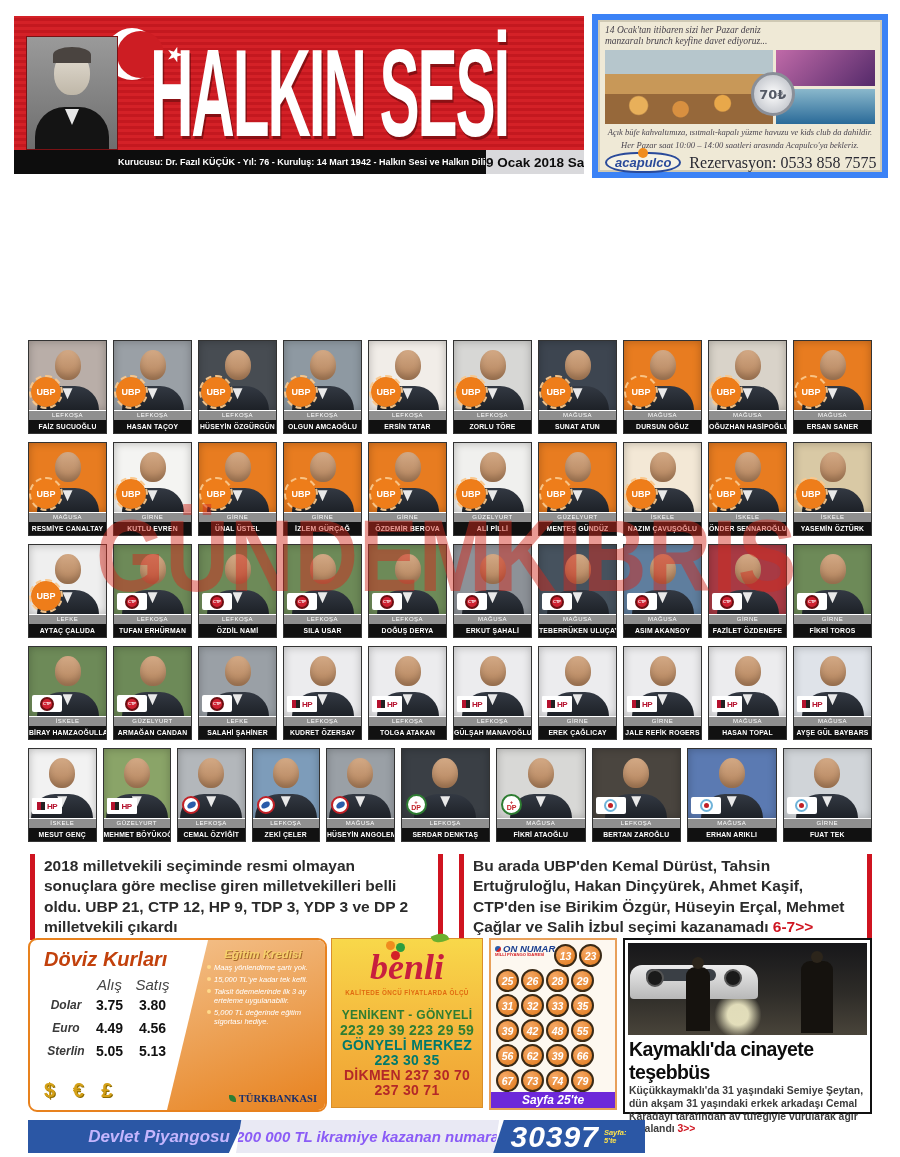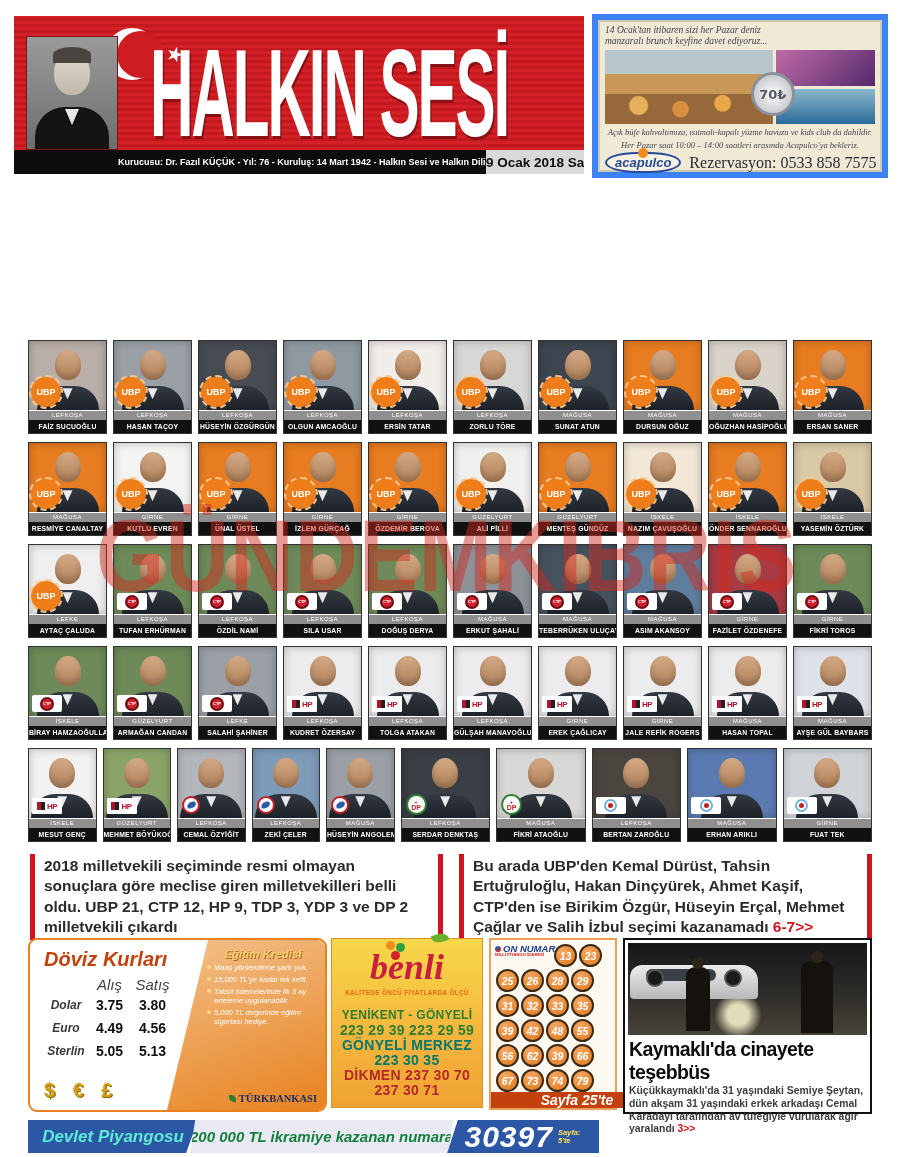--- a/index.html
+++ b/index.html
@@ -172,22 +172,22 @@
   .lot-flow{display:flex;flex-wrap:wrap;align-items:center;}
   .lot-logo{width:58px;height:24px;line-height:1;}
   .lot-title{color:#1b3f8f;font-weight:bold;font-style:italic;font-size:9.5px;white-space:nowrap;}
   .lot-title::before{content:"";display:inline-block;width:6px;height:6px;border-radius:50%;
     background:linear-gradient(135deg,#2a5caa 50%,#d42127 50%);margin-right:2px;}
   .lot-sub{color:#d42127;font-size:4.2px;font-weight:bold;white-space:nowrap;}
   .lot-num{width:23px;height:23px;margin:1px;border-radius:50%;
     background:radial-gradient(circle at 35% 30%,#f5a866,#e07818);border:2px solid #3a2a16;
     color:#fff;font-weight:bold;font-size:10.5px;display:flex;align-items:center;justify-content:center;
     box-sizing:border-box;font-style:italic;}
-  .lot-footer{position:absolute;left:0;bottom:0;width:100%;height:16px;background:#c2410c;color:#fff;
-    font-weight:bold;font-style:italic;font-size:14px;text-align:center;line-height:16px;padding-left:24px;}
+  .lot-footer{position:absolute;left:0;bottom:0;width:100%;height:16px;background:#6d28d9;color:#fff;
+    font-weight:bold;font-style:italic;font-size:12px;text-align:center;line-height:16px;}
 
   
   .crime{position:absolute;left:595px;top:0;width:249px;height:176px;background:#fff;border:2px solid #111;
     box-sizing:border-box;padding:3px;}
   .crime-photo{position:relative;height:92px;overflow:hidden;
     background:radial-gradient(circle at 46% 78%,rgba(255,250,210,.85) 0 7%,rgba(255,250,210,0) 16%),
     linear-gradient(180deg,#17171a 0%,#2e2c28 55%,#49443a 100%);}
   .car{position:absolute;left:2px;top:22px;width:128px;height:34px;border-radius:12px 16px 4px 4px;
     background:linear-gradient(180deg,#ececec,#b8b8b8);}
   .car::before{content:"";position:absolute;left:16px;top:4px;width:70px;height:12px;border-radius:6px;
@@ -195,24 +195,24 @@
   .wheel{position:absolute;top:26px;width:14px;height:14px;border-radius:50%;background:#1a1a1a;
     border:2px solid #555;}
   .fig{position:absolute;border-radius:9px 9px 0 0;background:#15120e;}
   .fig::before{content:"";position:absolute;left:50%;top:-10px;width:12px;height:12px;margin-left:-6px;
     border-radius:50%;background:#2c251b;}
   .crime-title{font-weight:bold;color:#0d0d0d;font-size:19.5px;letter-spacing:-.6px;margin:3px 1px 1px;}
   .crime-body{font-size:10.4px;color:#3c3c3c;line-height:12.8px;font-weight:bold;margin:0 1px;}
 
   
   .bottom-bar{position:absolute;left:28px;top:1120px;width:566px;height:33px;display:flex;}
-  .bb-left{flex:0 0 170px;background:#2b57a5;color:#5eead4;font-weight:bold;font-style:italic;font-size:17px;
+  .bb-left{flex:0 0 170px;background:#2b57a5;color:#c4b5fd;font-weight:bold;font-style:italic;font-size:17px;
     display:flex;align-items:center;justify-content:center;
-    clip-path:polygon(0 0,100% 0,93% 100%,0 100%);}
-  .bb-mid{flex:1;background:#e9e9f4;color:#15803d;font-weight:bold;font-style:italic;font-size:15px;
+    clip-path:polygon(0 0,100% 0,93% 100%,0 100%);padding-left:46px;}
+  .bb-mid{flex:1;background:#e9e9f4;color:#8b5cf6;font-weight:bold;font-style:italic;font-size:15px;
     display:flex;align-items:center;justify-content:center;margin-left:-8px;
     clip-path:polygon(2% 0,100% 0,98% 100%,0 100%);white-space:nowrap;}
   .bb-num{flex:0 0 152px;background:#2b57a5;margin-left:-6px;display:flex;align-items:center;
     justify-content:center;gap:5px;clip-path:polygon(7% 0,100% 0,100% 100%,0 100%);}
   .bb-number{color:#fff;font-weight:bold;font-size:30px;letter-spacing:1px;font-style:italic;}
   .bb-page{color:#ffe24a;font-weight:bold;font-style:italic;font-size:7.5px;line-height:8px;width:24px;}
 </style>
 </head>
 <body>
 

